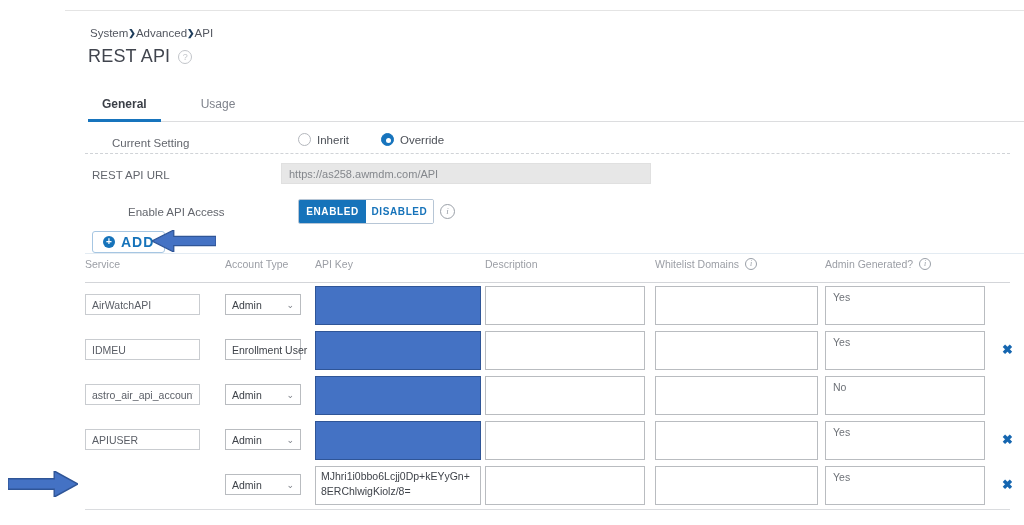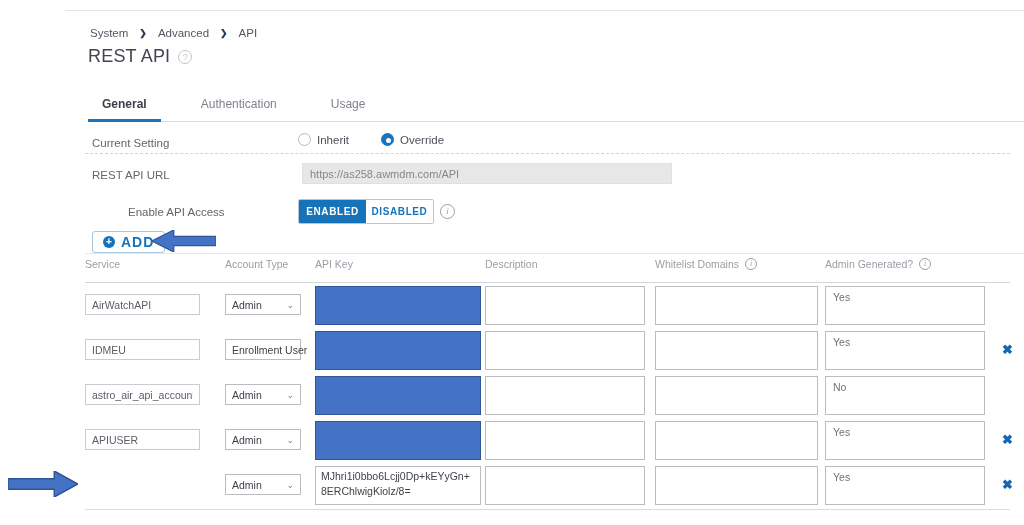--- a/index.html
+++ b/index.html
@@ -2,21 +2,21 @@
 <html><head>
 <meta charset="utf-8">
 <style>
   * { box-sizing: border-box; margin: 0; padding: 0; }
   html,body { width:1024px; height:525px; background:#fff; overflow:hidden;
     font-family:"Liberation Sans", sans-serif; position:relative; }
 
   .topline { position:absolute; left:65px; right:0; top:10px; height:1px; background:#e4e4e4; }
 
   
-  .breadcrumb { position:absolute; left:90px; top:27px; display:flex; align-items:center; gap:11px;
+  .breadcrumb { position:absolute; left:90px; top:27px; display:flex; align-items:center; 
     font-size:11.5px; color:#52565f; }
   .crumb { cursor:pointer; }
   .crumb-sep { color:#1d3c5b; font-weight:bold; font-size:9px; }
 
   
   .title-row { position:absolute; left:88px; top:46px; display:flex; align-items:center; gap:8px; }
   .page-title { font-size:18px; color:#41454e; letter-spacing:0.2px; }
   .help-circ { width:14px; height:14px; border:1px solid #c2c5ca; border-radius:50%;
     color:#c2c5ca; font-size:9px; line-height:12px; text-align:center; display:inline-block; }
 
@@ -30,21 +30,21 @@
   
   .form-label { position:absolute; left:92px; font-size:11.5px; color:#63666d; }
   .radio-group { position:absolute; left:298px; top:133px; display:flex; align-items:flex-end; gap:32px; }
   .radio-opt { display:flex; align-items:center; gap:6px; font-size:11.5px; color:#4d5158; cursor:pointer; }
   .radio { width:13px; height:13px; border-radius:50%; border:1px solid #b4b7bd; background:#fff; position:relative; }
   .radio.sel { border-color:#1774bd; background:#1774bd; }
   .radio.sel::after { content:""; position:absolute; left:4px; top:4px; width:5px; height:5px;
     border-radius:50%; background:#fff; }
   .dashed-sep { position:absolute; left:85px; right:14px; top:153px; border-top:1px dashed #d0d3d7; }
 
-  .url-input { position:absolute; left:302px; top:163px; width:370px; height:21px;
+  .url-input { position:absolute; left:281px; top:163px; width:370px; height:21px;
     background:#e7e7e7; border:1px solid #e0e0e0; font-size:11px; color:#84878c;
     padding:6px 7px; font-family:"Liberation Sans",sans-serif; }
 
   .seg { position:absolute; left:298px; top:199px; display:flex; border:1px solid #b7c6d6;
     border-radius:2px; overflow:hidden; height:25px; }
   .seg-btn { font-size:10px; font-weight:bold; letter-spacing:0.6px; width:67px;
     display:flex; align-items:center; justify-content:center; cursor:pointer; }
   .seg-btn.on { background:#1673ba; color:#fff; }
   .seg-btn.off { background:#fff; color:#1673ba; }
   .info-circ { width:15px; height:15px; border:1px solid #9aa0a8; border-radius:50%;
@@ -103,25 +103,24 @@
   <span class="crumb">API</span>
 </div>
 
 <div class="title-row">
   <span class="page-title">REST API</span>
   <span class="help-circ">?</span>
 </div>
 
 <div class="tabs">
   <div class="tab active">General</div>
-  <div class="tab">Authentication</div>
   <div class="tab">Usage</div>
 </div>
 
-<div class="form-label" style="top:137px;">Current Setting</div>
+<div class="form-label" style="top:137px;margin-left:20px;">Current Setting</div>
 <div class="radio-group">
   <span class="radio-opt">
     <span class="radio"></span>
     <span>Inherit</span>
   </span>
   <span class="radio-opt">
     <span class="radio sel"></span>
     <span>Override</span>
   </span>
 </div>

